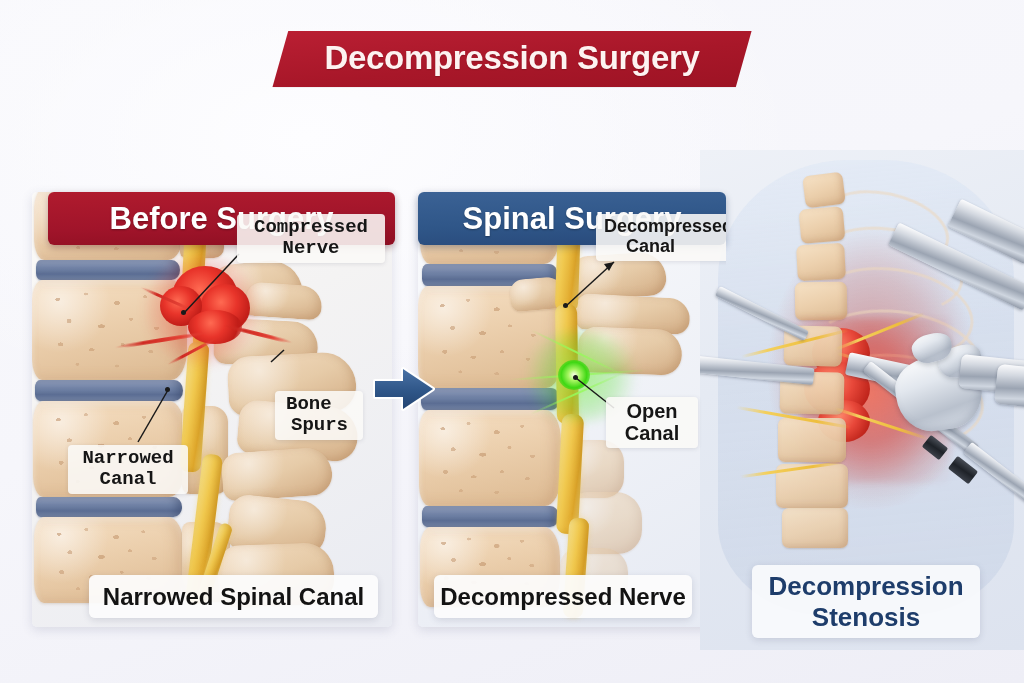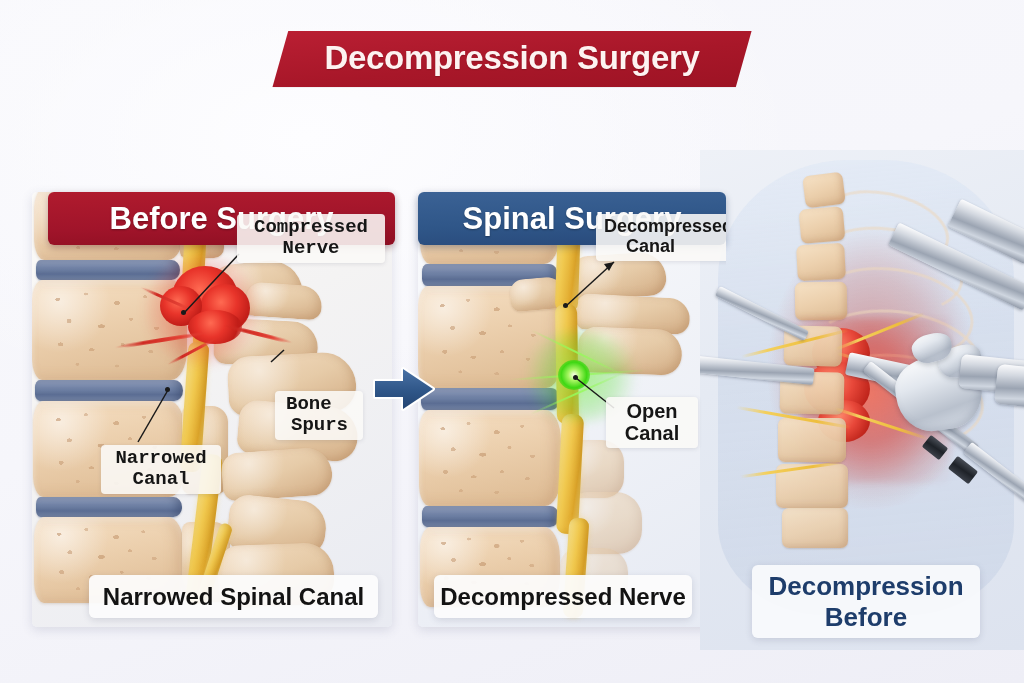--- a/index.html
+++ b/index.html
@@ -305,21 +305,21 @@
   <div class="callout" style="left:205px; top:22px; width:148px; font-size:19px; text-align:center;">
     <div>Compressed</div>
     <div>Nerve</div>
   </div>
 
   <div class="callout" style="left:243px; top:199px; width:88px; font-size:19px; text-align:left; padding-left:11px;">
     <div>Bone</div>
     <div style="padding-left:5px;">Spurs</div>
   </div>
 
-  <div class="callout" style="left:36px; top:253px; width:120px; font-size:19px; text-align:center;margin-left:33px;">
+  <div class="callout" style="left:36px; top:253px; width:120px; font-size:19px; text-align:center;">
     <div>Narrowed</div>
     <div>Canal</div>
   </div>
 </div>
 
 <div class="panel" id="panel-after">
   <div class="spine">
 
     <div class="vert" style="left:2px;  top:-6px;  width:140px; height:78px;"></div>
     <div class="disc" style="left:4px;  top:72px;  width:136px; height:22px;"></div>
@@ -433,14 +433,14 @@
   </defs>
 </svg>
 
 <div class="panel-header" id="header-before">Before Surgery</div>
 <div class="panel-header" id="header-after">Spinal Surgery</div>
 
 <div class="caption" id="caption-before">Narrowed Spinal Canal</div>
 <div class="caption" id="caption-after">Decompressed Nerve</div>
 <div class="caption" id="caption-surgery">
   <div>Decompression</div>
-  <div>Before</div>
+  <div>Stenosis</div>
 </div>
 
 </body></html>

